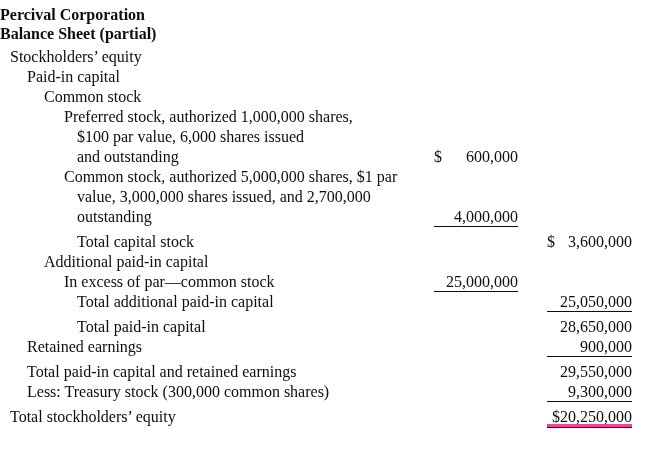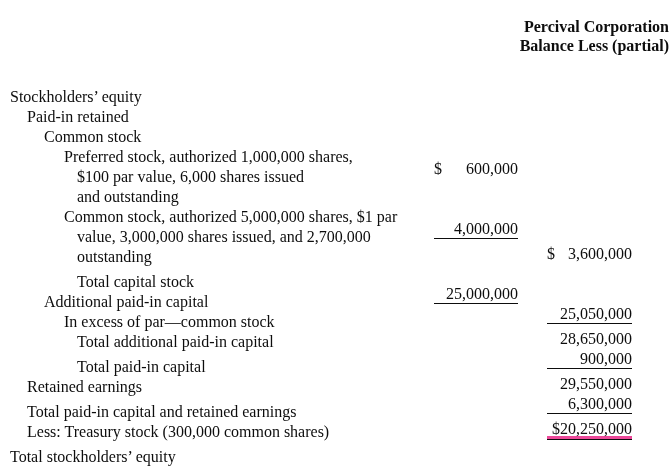--- a/index.html
+++ b/index.html
@@ -11,39 +11,38 @@
     position: relative;
     width: 669px;
     height: 476px;
     background: #ffffff;
     color: #0d0d0d;
     font-family: "Liberation Serif", serif;
     font-size: 16px;
     overflow: hidden;
   }
   .header {
-    padding-top: 17px;
-    text-align: right;
+    padding-top: 5px;
+    text-align: left;
     font-weight: bold;
     line-height: 19px;
   }
   .body {
     margin-top: 4px;
   }
   .row {
     position: relative;
     height: 20px;
     line-height: 20px;
   }
   .row.gap { margin-top: 5px; }
   .label {
     position: absolute;
     top: 0;
     white-space: nowrap;
-    margin-top: 28px;
   }
   .i0 { left: 10px; }
   .i1 { left: 27px; }
   .i2 { left: 44px; }
   .i3 { left: 64px; }
   .i4 { left: 77px; }
   .amt {
     position: absolute;
     top: 0;
     height: 20px;
@@ -65,31 +64,31 @@
     border-top: 1px solid #0d0d0d;
   }
 </style>
 </head>
 <body>
 
 <div class="sheet">
 
   <div class="header">
     <div>Percival Corporation</div>
-    <div>Balance Less (partial)</div>
+    <div>Balance Sheet (partial)</div>
   </div>
 
   <div class="body">
 
     <div class="row">
       <div class="label i0">Stockholders’ equity</div>
     </div>
 
     <div class="row">
-      <div class="label i1">Paid-in retained</div>
+      <div class="label i1">Paid-in capital</div>
     </div>
 
     <div class="row">
       <div class="label i2">Common stock</div>
     </div>
 
     <div class="row">
       <div class="label i3">Preferred stock, authorized 1,000,000 shares,</div>
     </div>
 
@@ -164,21 +163,21 @@
     <div class="row gap">
       <div class="label i1">Total paid-in capital and retained earnings</div>
       <div class="amt c2">
         <span class="val">29,550,000</span>
       </div>
     </div>
 
     <div class="row">
       <div class="label i1">Less: Treasury stock (300,000 common shares)</div>
       <div class="amt c2 ru">
-        <span class="val">6,300,000</span>
+        <span class="val">9,300,000</span>
       </div>
     </div>
 
     <div class="row gap">
       <div class="label i0">Total stockholders’ equity</div>
       <div class="amt c2 ru2">
         <span class="val">$20,250,000</span>
       </div>
     </div>
 

